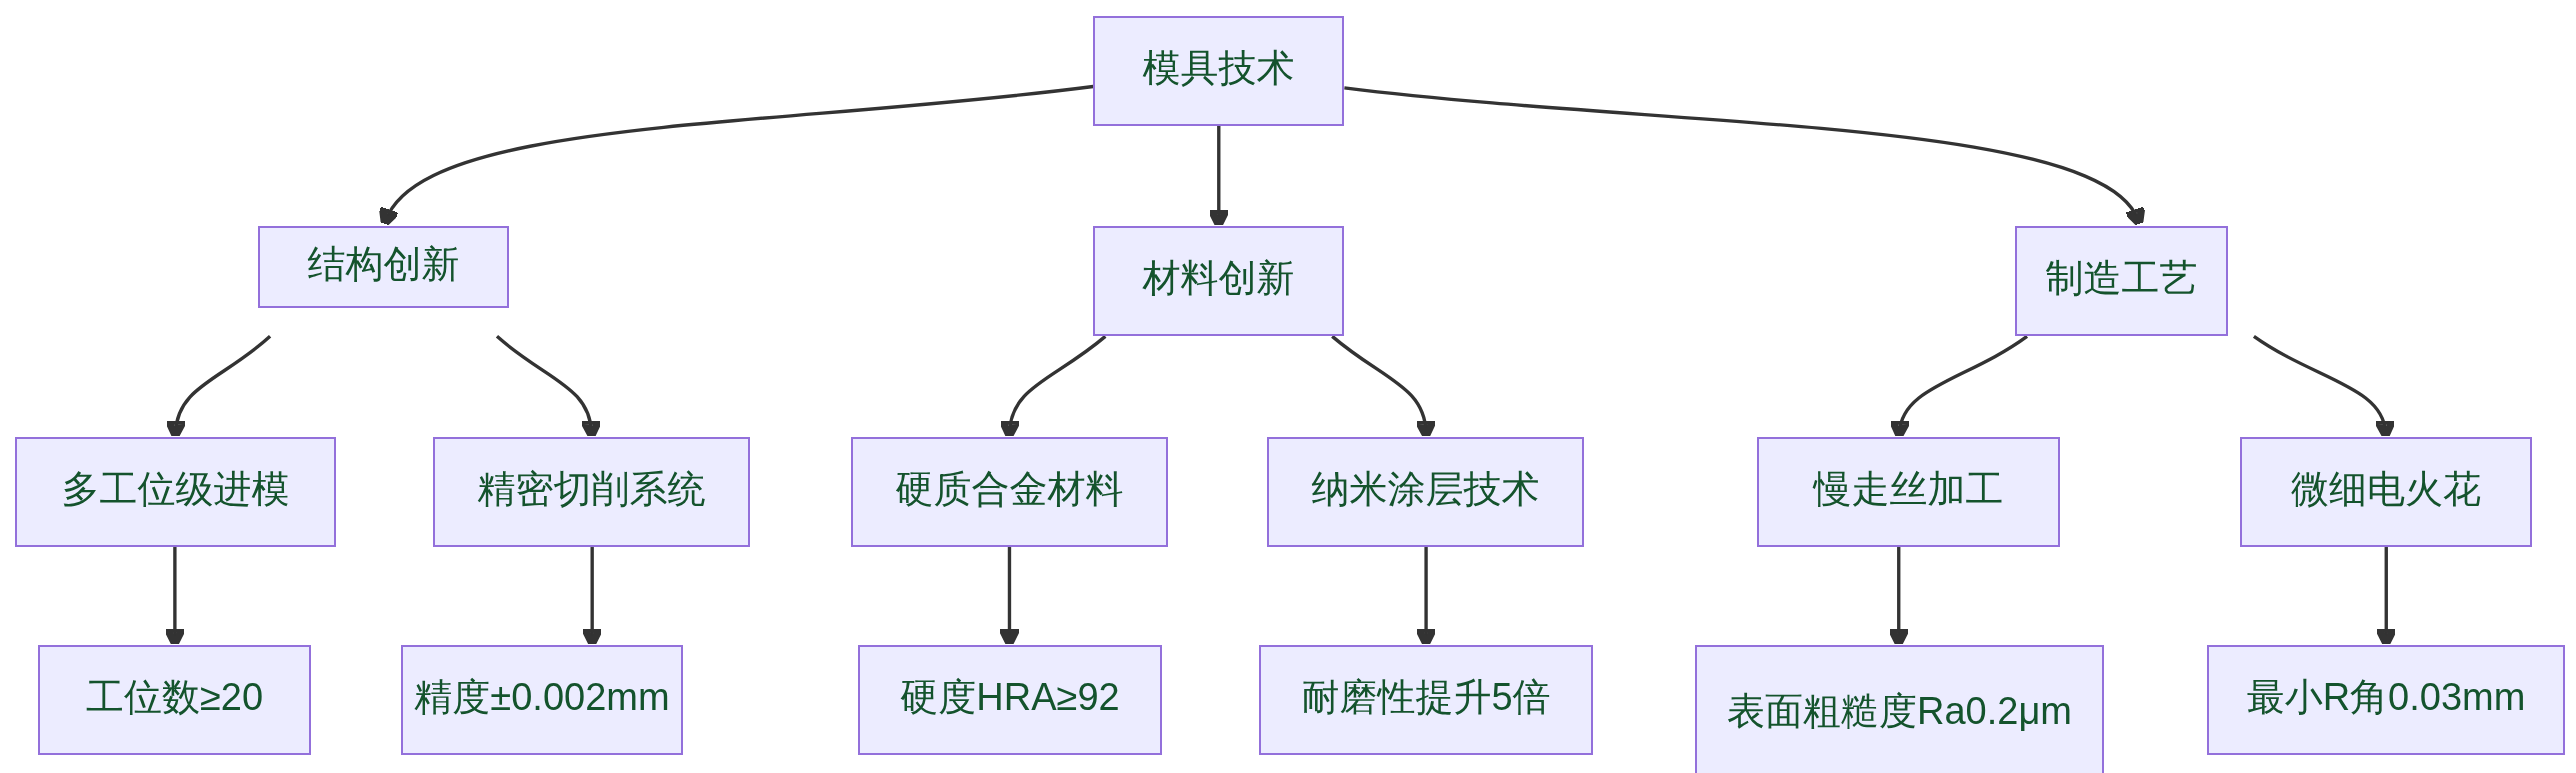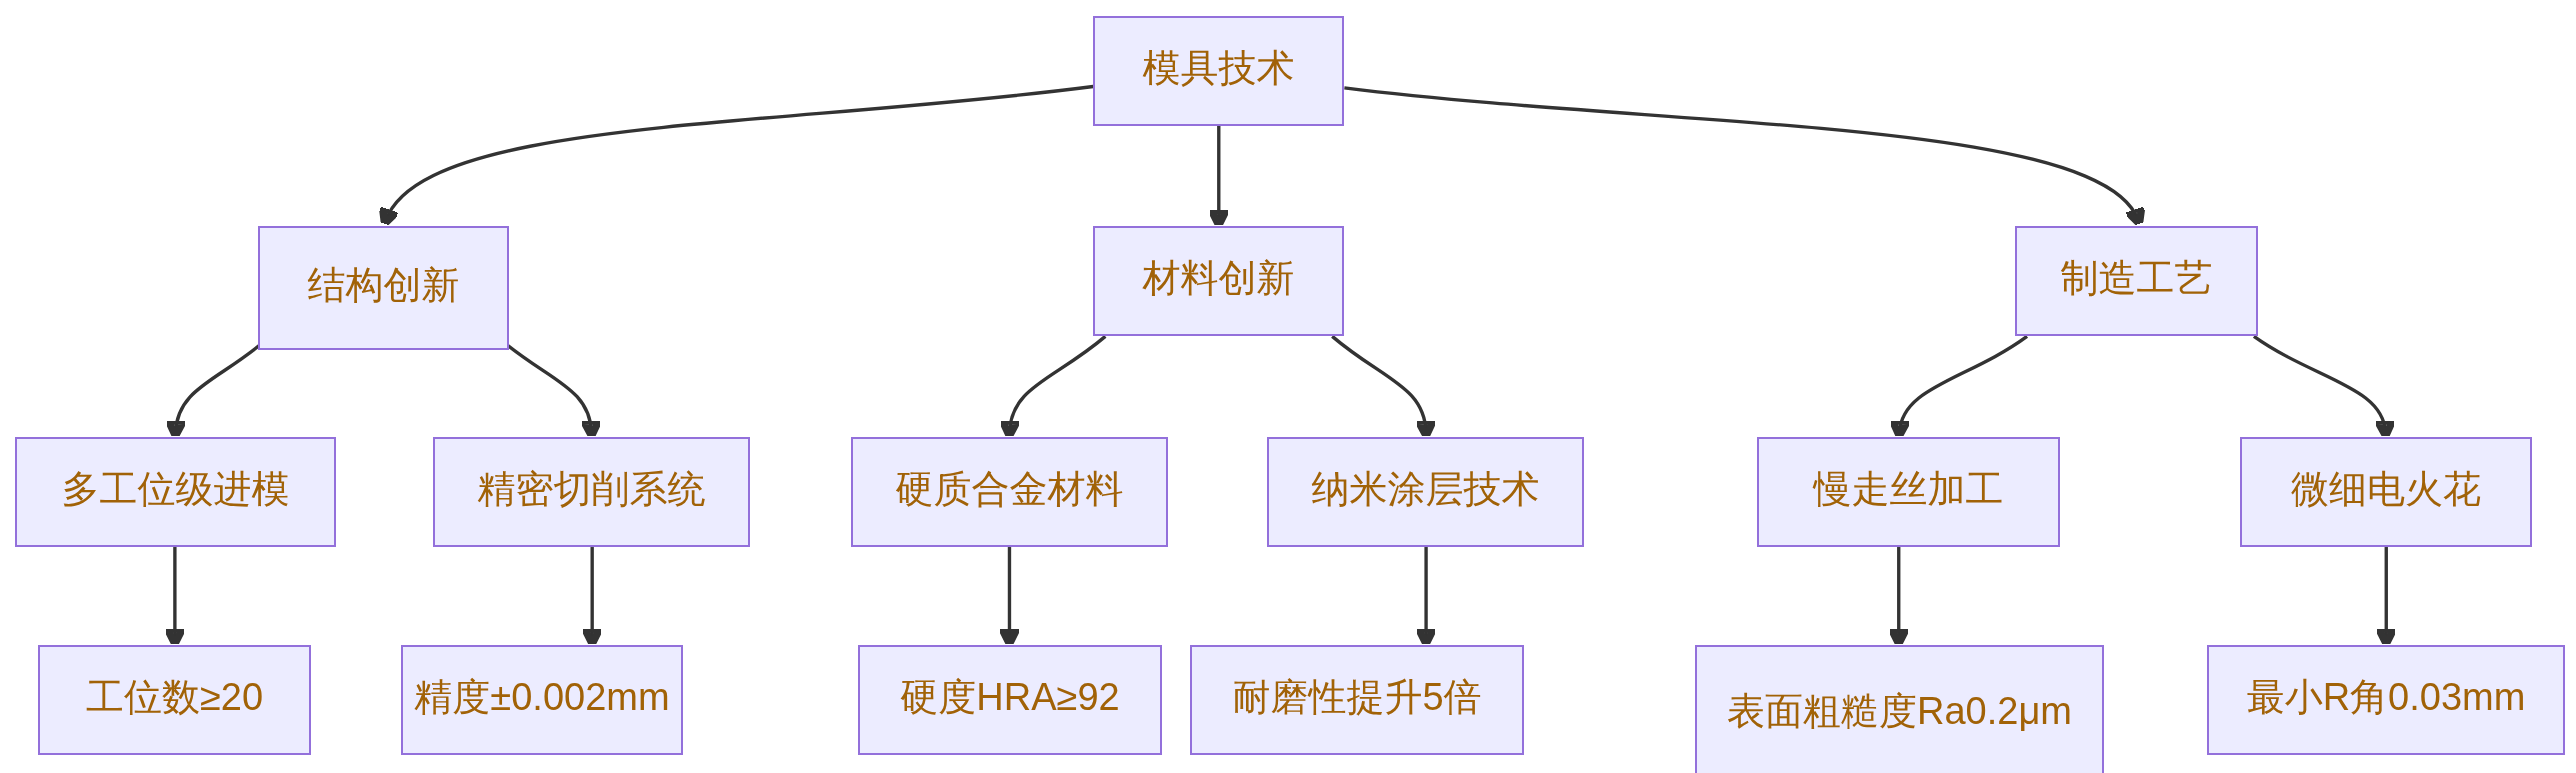--- a/index.html
+++ b/index.html
@@ -10,21 +10,21 @@
   }
   .canvas{position:absolute;left:0;top:0;width:2576px;height:774px;}
   .edges{position:absolute;left:0;top:0;width:100%;height:100%;}
   .edges path{stroke:#333333;stroke-width:5;fill:none;}
   .node{
     position:absolute;
     background:#ECECFF;
     border:2.7px solid #9370DB;
     box-sizing:border-box;
     display:flex;align-items:center;justify-content:center;
-    color:#a16207;
+    color:#14532d;
     font-size:38px;
     line-height:1.2;
     white-space:nowrap;
     padding-bottom:4px;
   }
 </style>
 </head>
 <body>
 
 <div class="canvas">
@@ -47,32 +47,32 @@
     <path marker-end="url(#arrow)" d="M259,810 L259,949"></path>
     <path marker-end="url(#arrow)" d="M877,810 L877,949"></path>
     <path marker-end="url(#arrow)" d="M1495,810 L1495,949"></path>
     <path marker-end="url(#arrow)" d="M2112,810 L2112,949"></path>
     <path marker-end="url(#arrow)" d="M2812,810 L2812,949"></path>
     <path marker-end="url(#arrow)" d="M3534,810 L3534,949"></path>
   </svg>
 
   <div class="node" style="left:1093px;top:15.5px;width:251px;height:110px;">模具技术</div>
 
-  <div class="node" style="left:258px;top:226px;width:251px;height:124px;">结构创新</div>
+  <div class="node" style="left:258px;top:226px;width:251px;height:82px;">结构创新</div>
   <div class="node" style="left:1093px;top:226px;width:251px;height:110px;">材料创新</div>
-  <div class="node" style="left:2015px;top:226px;width:243px;height:110px;">制造工艺</div>
+  <div class="node" style="left:2015px;top:226px;width:213px;height:110px;">制造工艺</div>
 
   <div class="node" style="left:15px;top:437px;width:321px;height:110px;">多工位级进模</div>
   <div class="node" style="left:433px;top:437px;width:317px;height:110px;">精密切削系统</div>
   <div class="node" style="left:851px;top:437px;width:317px;height:110px;">硬质合金材料</div>
   <div class="node" style="left:1267px;top:437px;width:317px;height:110px;">纳米涂层技术</div>
   <div class="node" style="left:1757px;top:437px;width:303px;height:110px;">慢走丝加工</div>
   <div class="node" style="left:2240px;top:437px;width:292px;height:110px;">微细电火花</div>
 
   <div class="node" style="left:38px;top:645px;width:273px;height:110px;">工位数≥20</div>
   <div class="node" style="left:401px;top:645px;width:282px;height:110px;text-align:center;">精度±0.002mm</div>
   <div class="node" style="left:858px;top:645px;width:304px;height:110px;">硬度HRA≥92</div>
-  <div class="node" style="left:1190px;top:645px;width:334px;height:110px;">耐磨性提升5倍</div>
+  <div class="node" style="left:1259px;top:645px;width:334px;height:110px;">耐磨性提升5倍</div>
   <div class="node" style="left:1695px;top:645px;width:409px;height:138px;">表面粗糙度Ra0.2μm</div>
   <div class="node" style="left:2207px;top:645px;width:358px;height:110px;">最小R角0.03mm</div>
 
 </div>
 
 
 </body></html>

